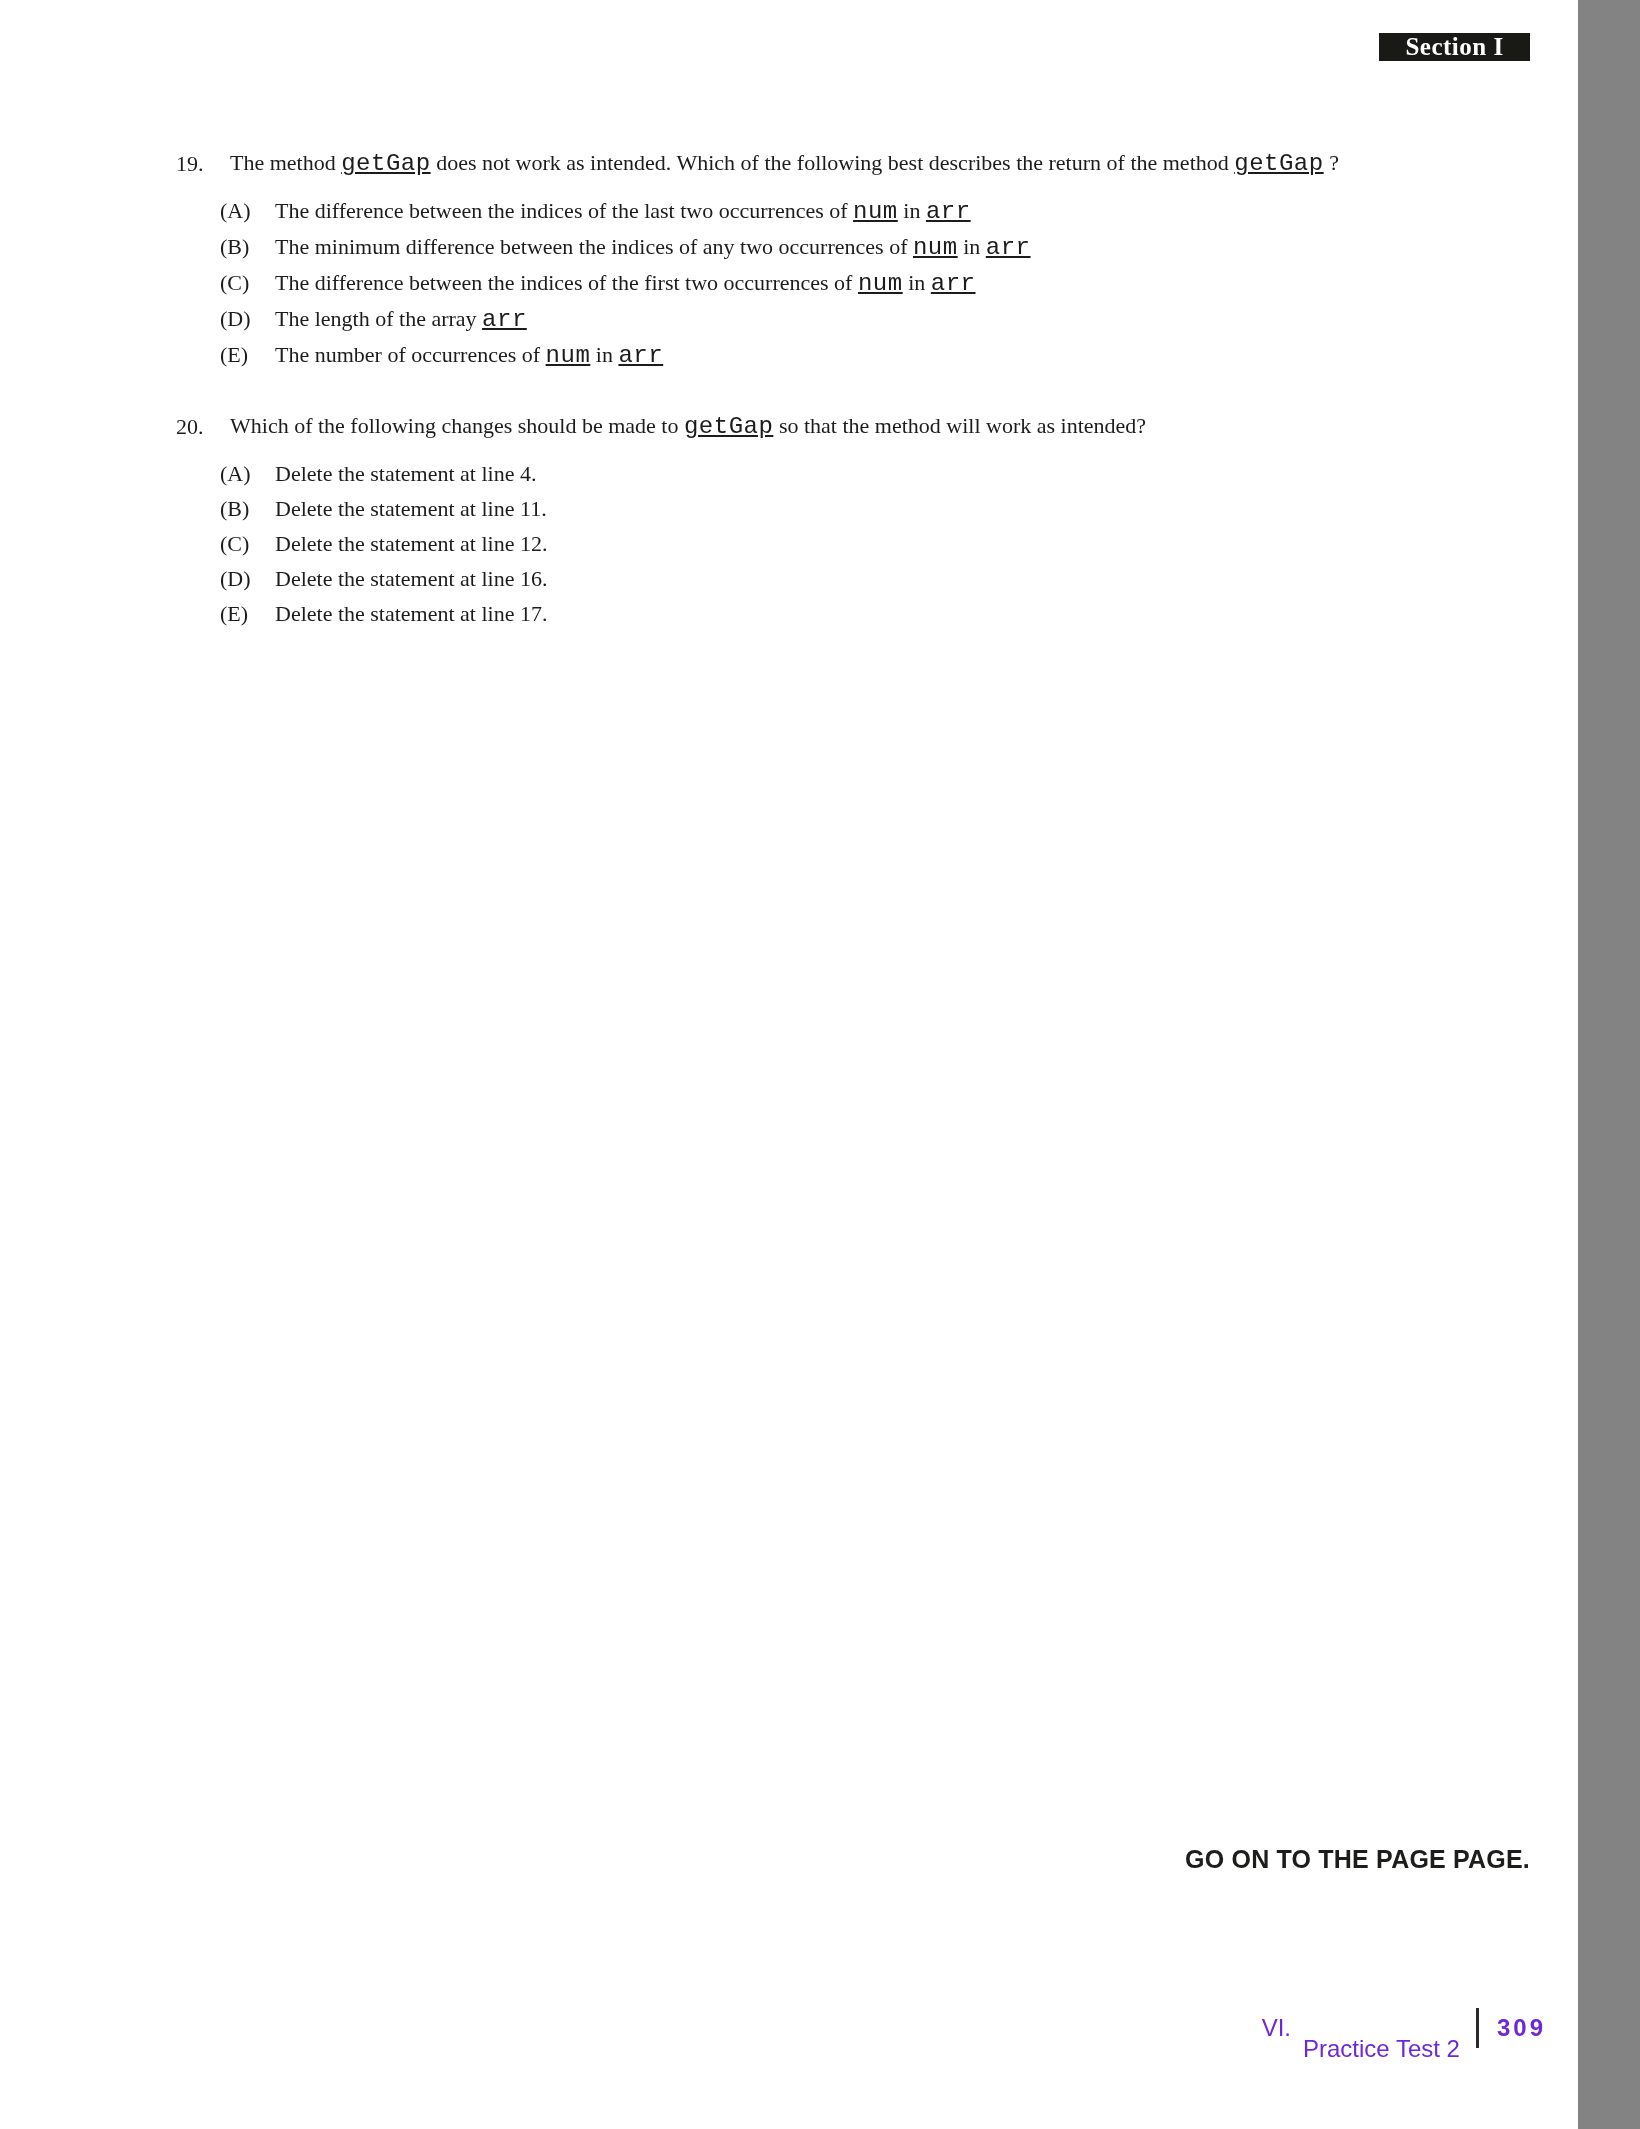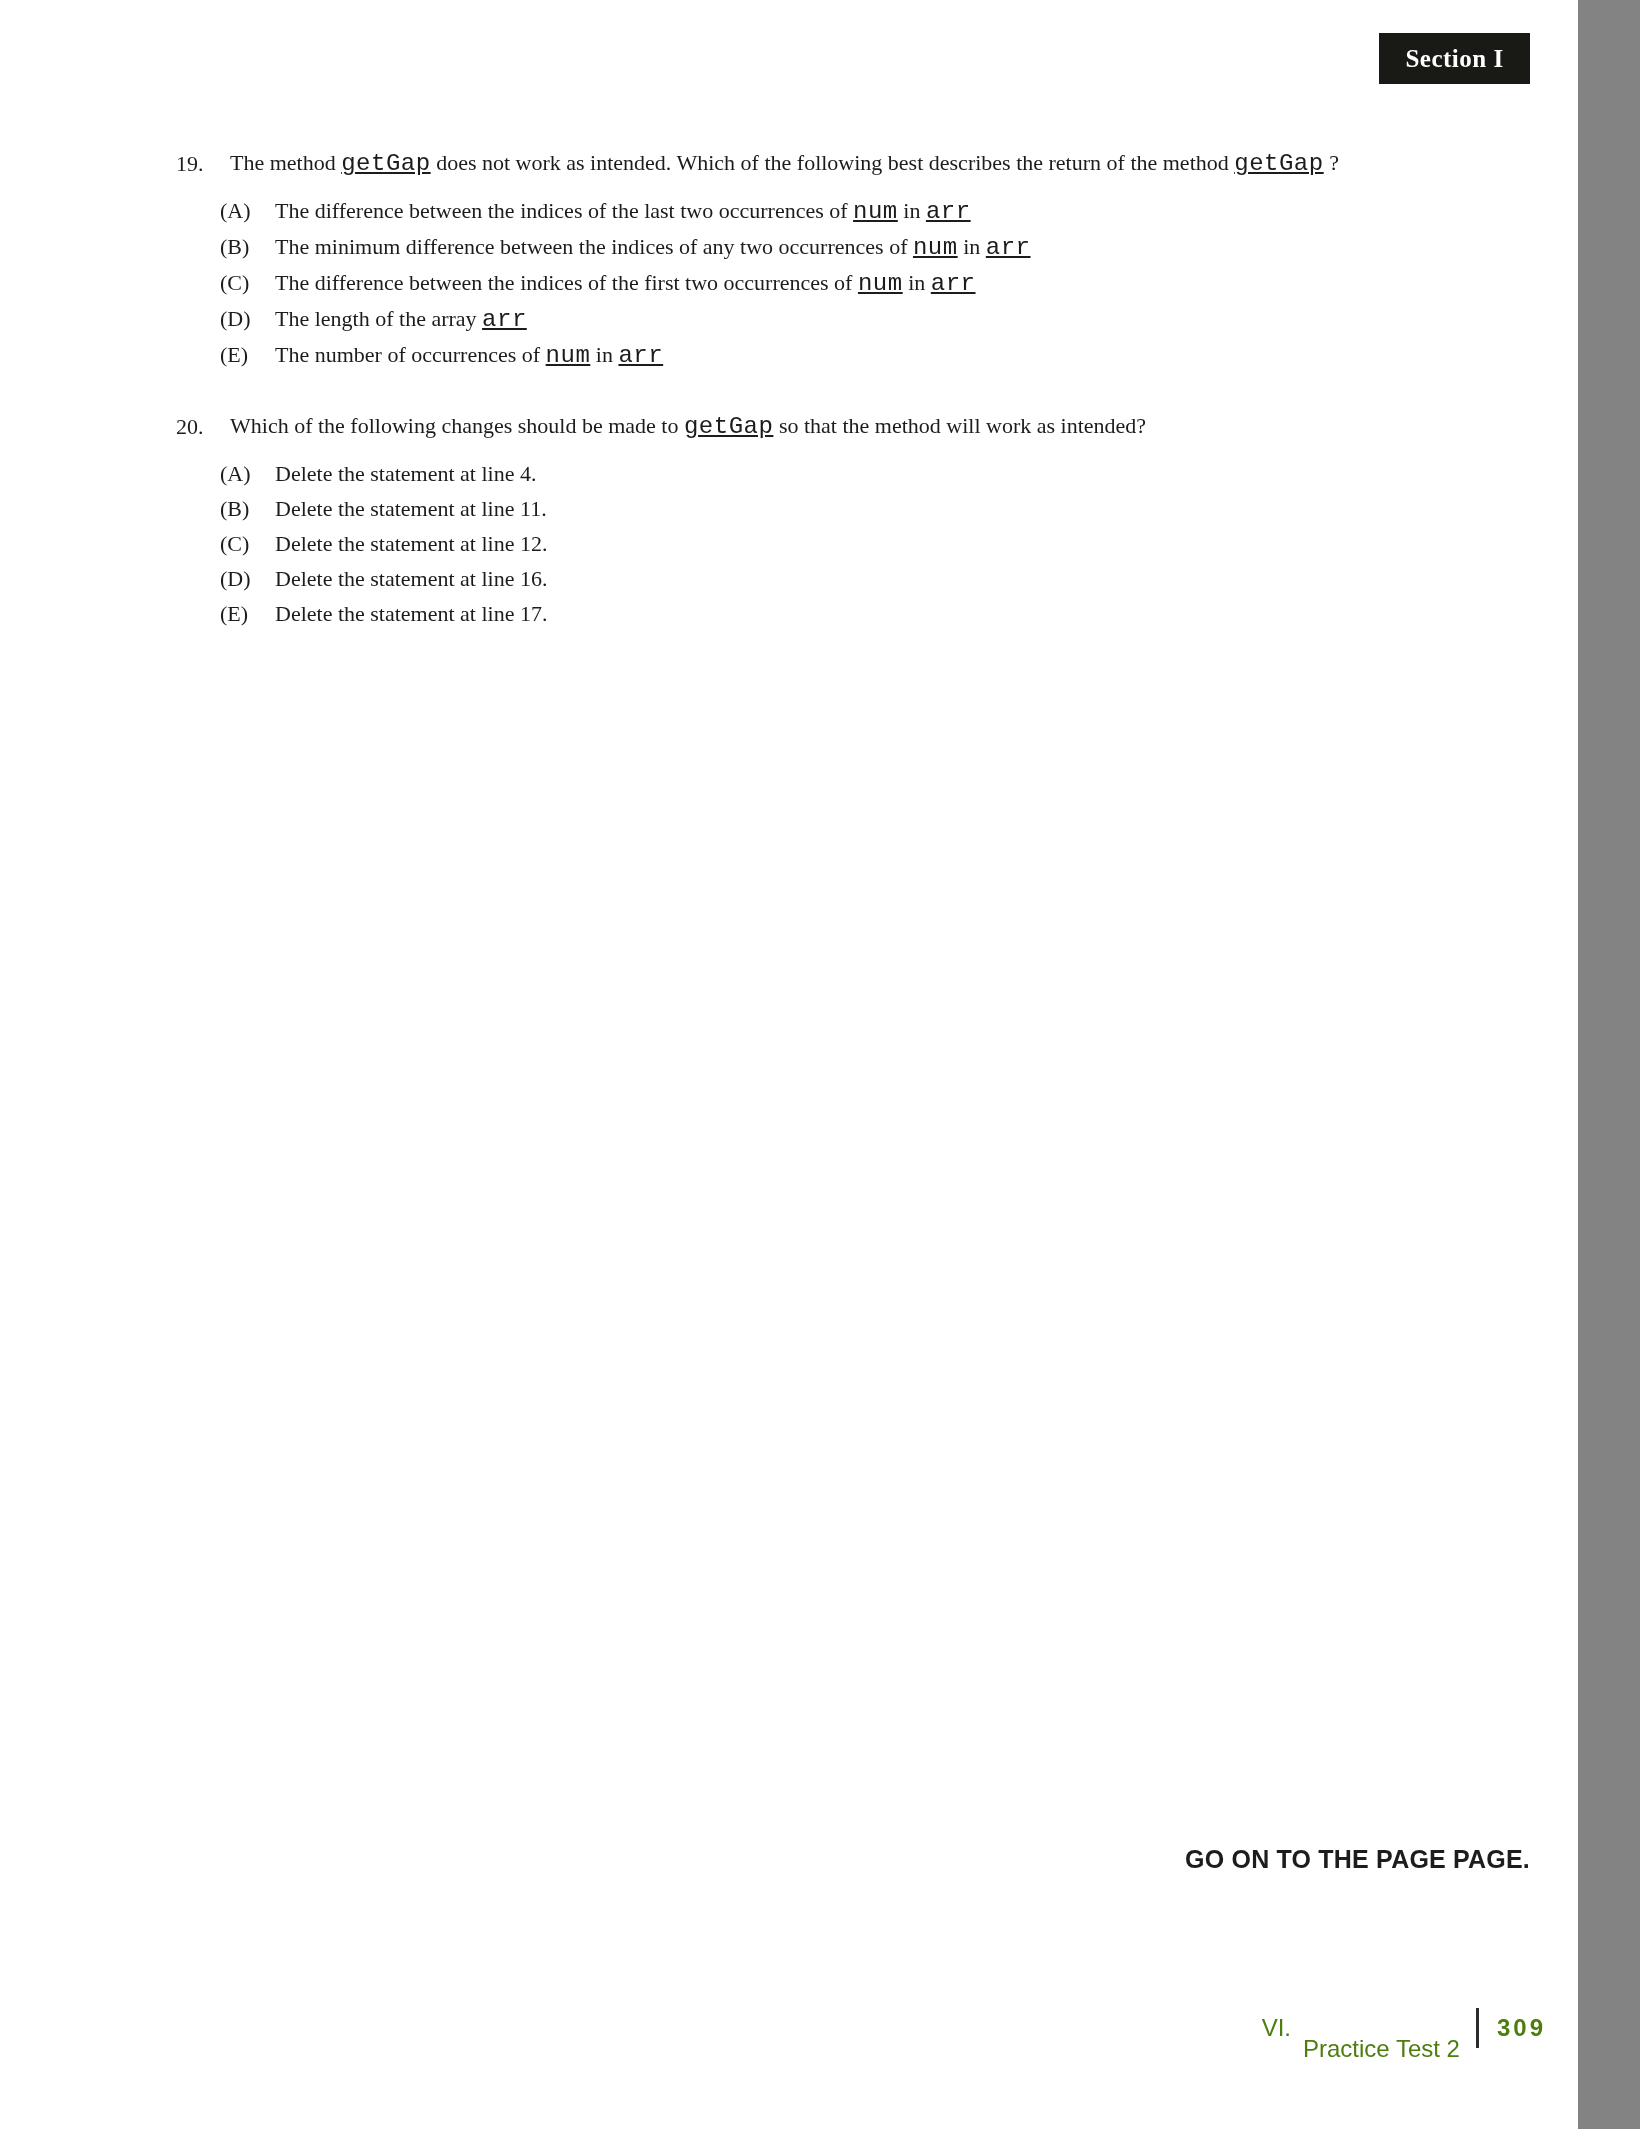--- a/index.html
+++ b/index.html
@@ -17,23 +17,23 @@
     position: absolute;
     left: 1578px; top: 0;
     width: 62px; height: 2129px;
     background: #838383;
   }
 
   
   .section-badge {
     position: absolute;
     left: 1379px; top: 33px;
-    width: 151px; height: 51px;
+    width: 151px; height: 28px;
     background: #191916;
-    display: flex; align-items: center; justify-content: center;
+    display: flex; align-items: flex-end; justify-content: center;
   }
   .section-badge span {
     color: #ffffff;
     font-family: "Liberation Serif", serif;
     font-weight: bold;
     font-size: 25px;
     letter-spacing: 0.5px;
   }
 
   
@@ -97,21 +97,21 @@
   
   .footer {
     position: absolute;
     top: 2007px;
     right: 94px;
     height: 42px;
     display: flex;
     align-items: center;
     font-family: "Liberation Sans", sans-serif;
     font-size: 24px;
-    color: #4d7c0f;
+    color: #6d28d9;
   }
   .footer .chapter { margin-right: 12px; }
   .footer .title { margin-right: 16px; margin-top: 41px; }
   .footer .sep {
     width: 3px; height: 40px;
     background: #2b2b2b;
     margin-right: 18px;
   }
   .footer .pagenum {
     font-weight: bold;

